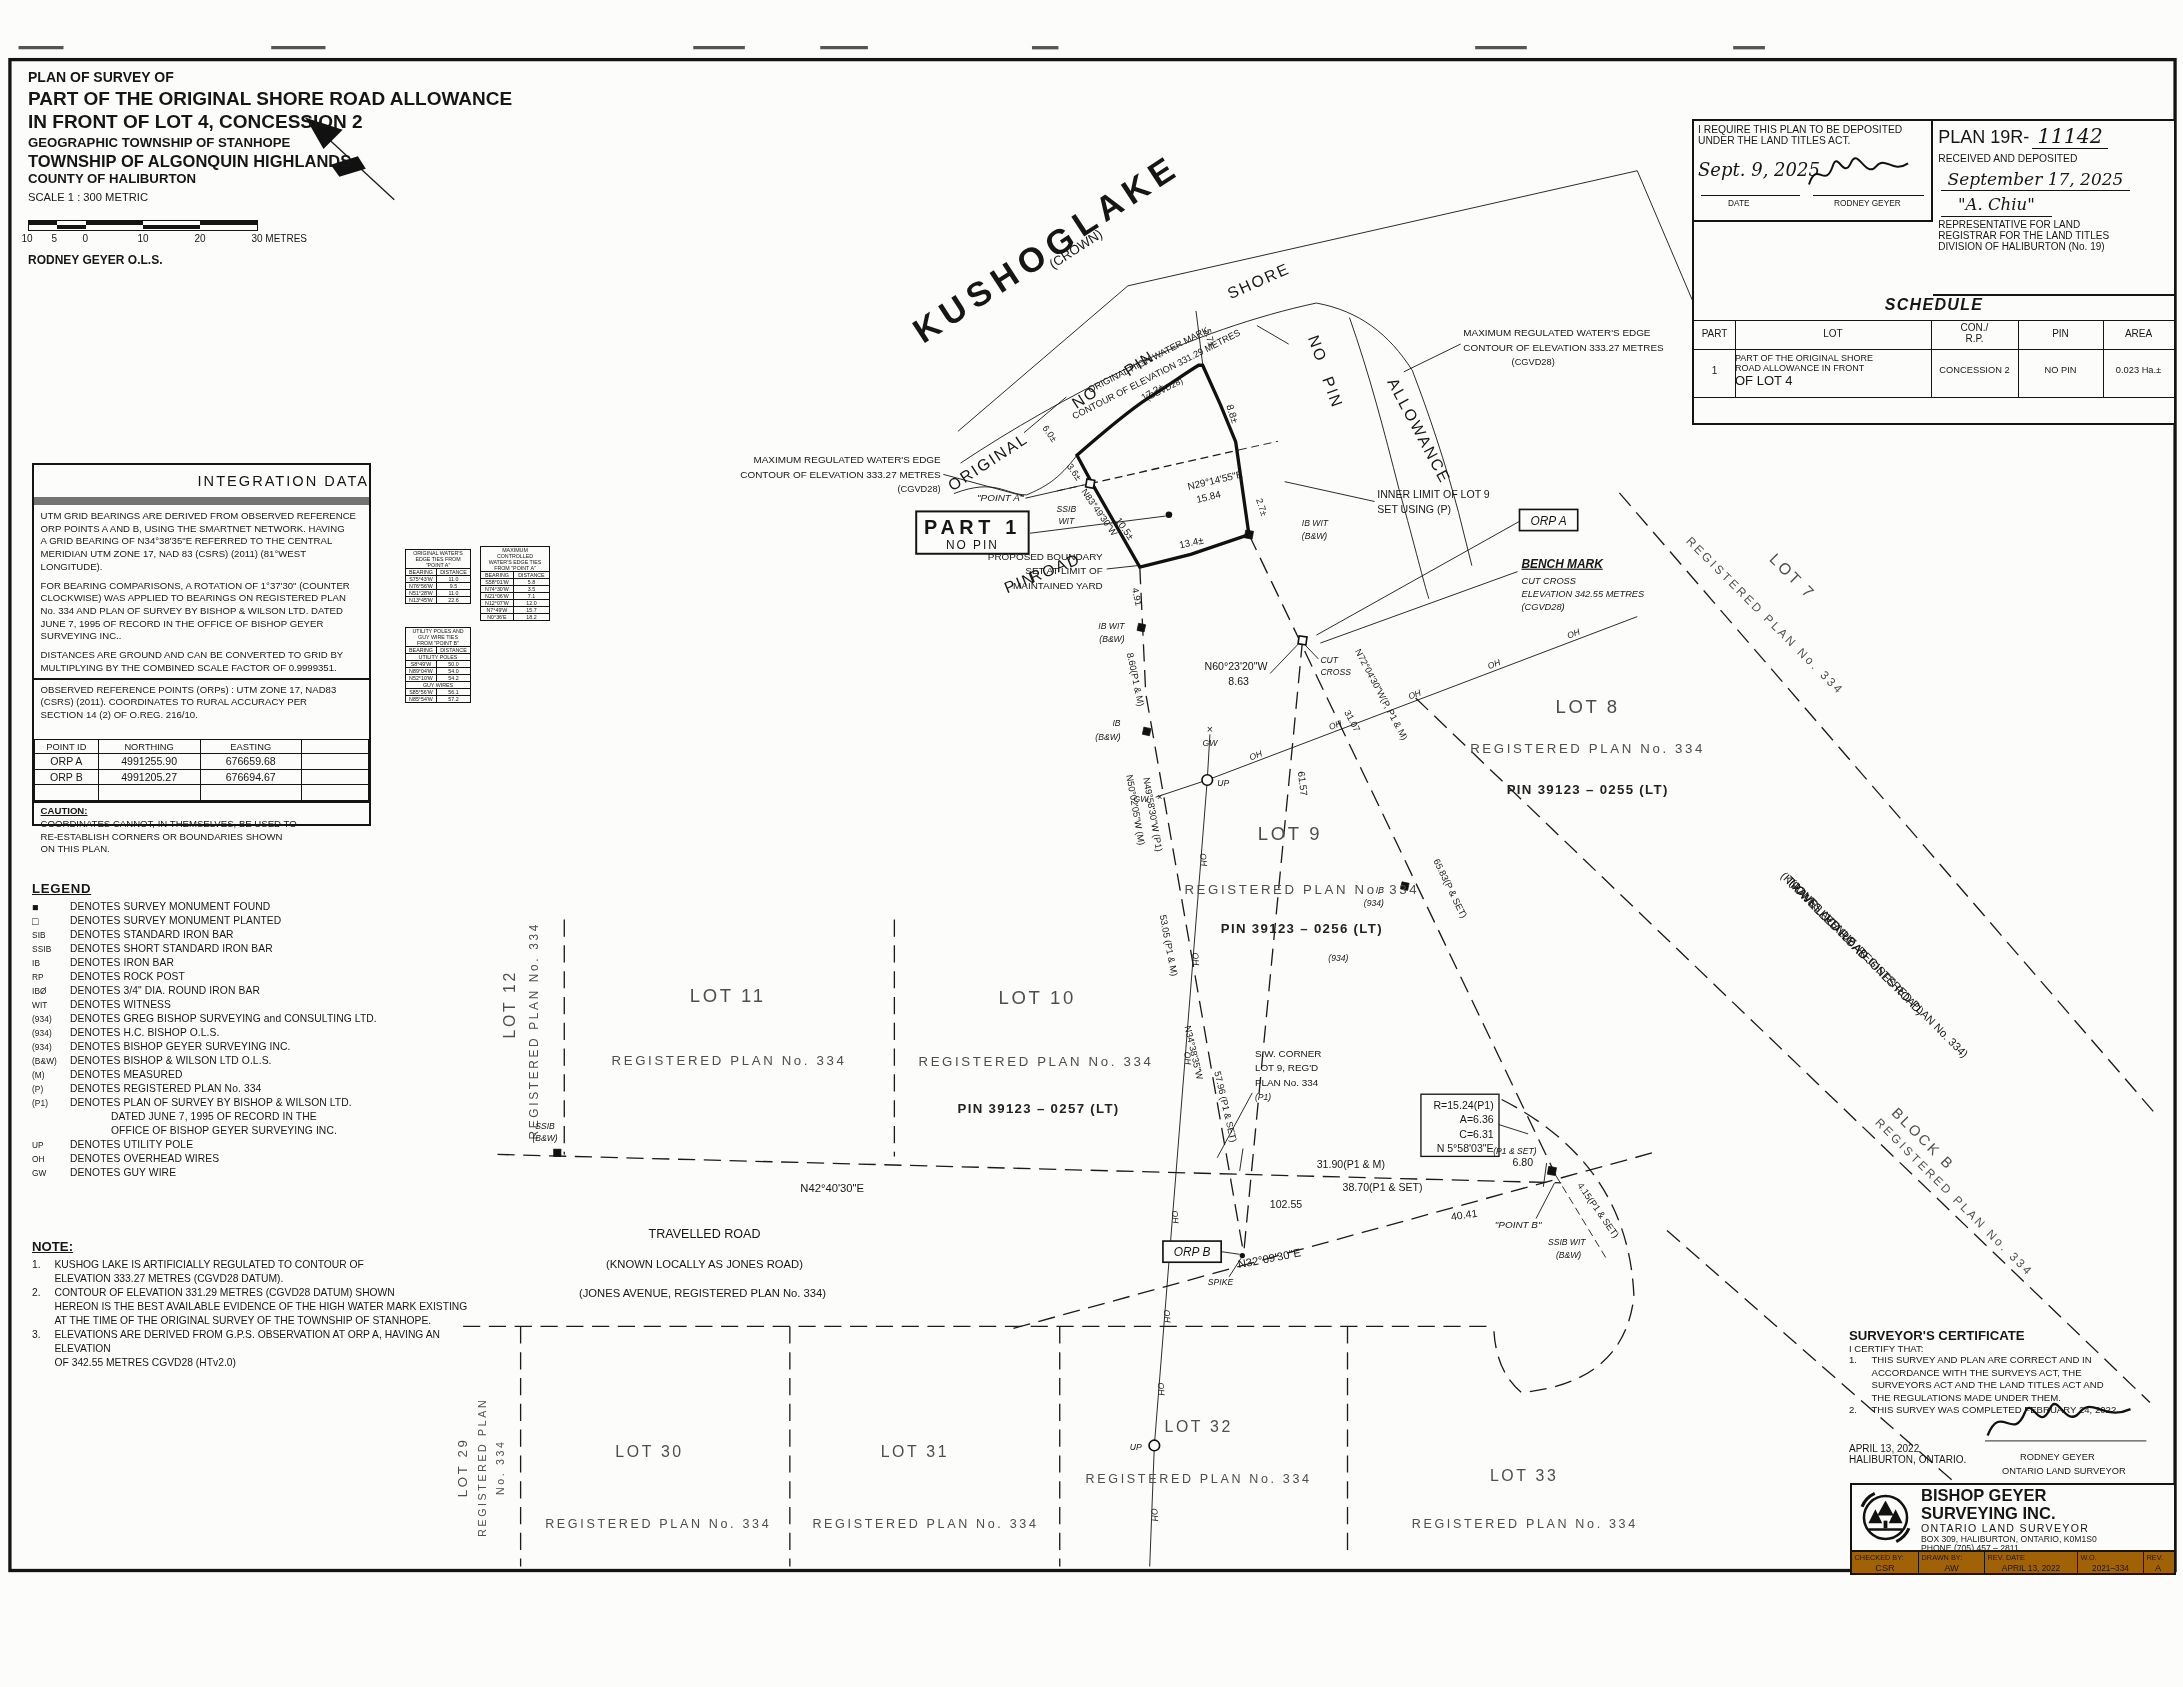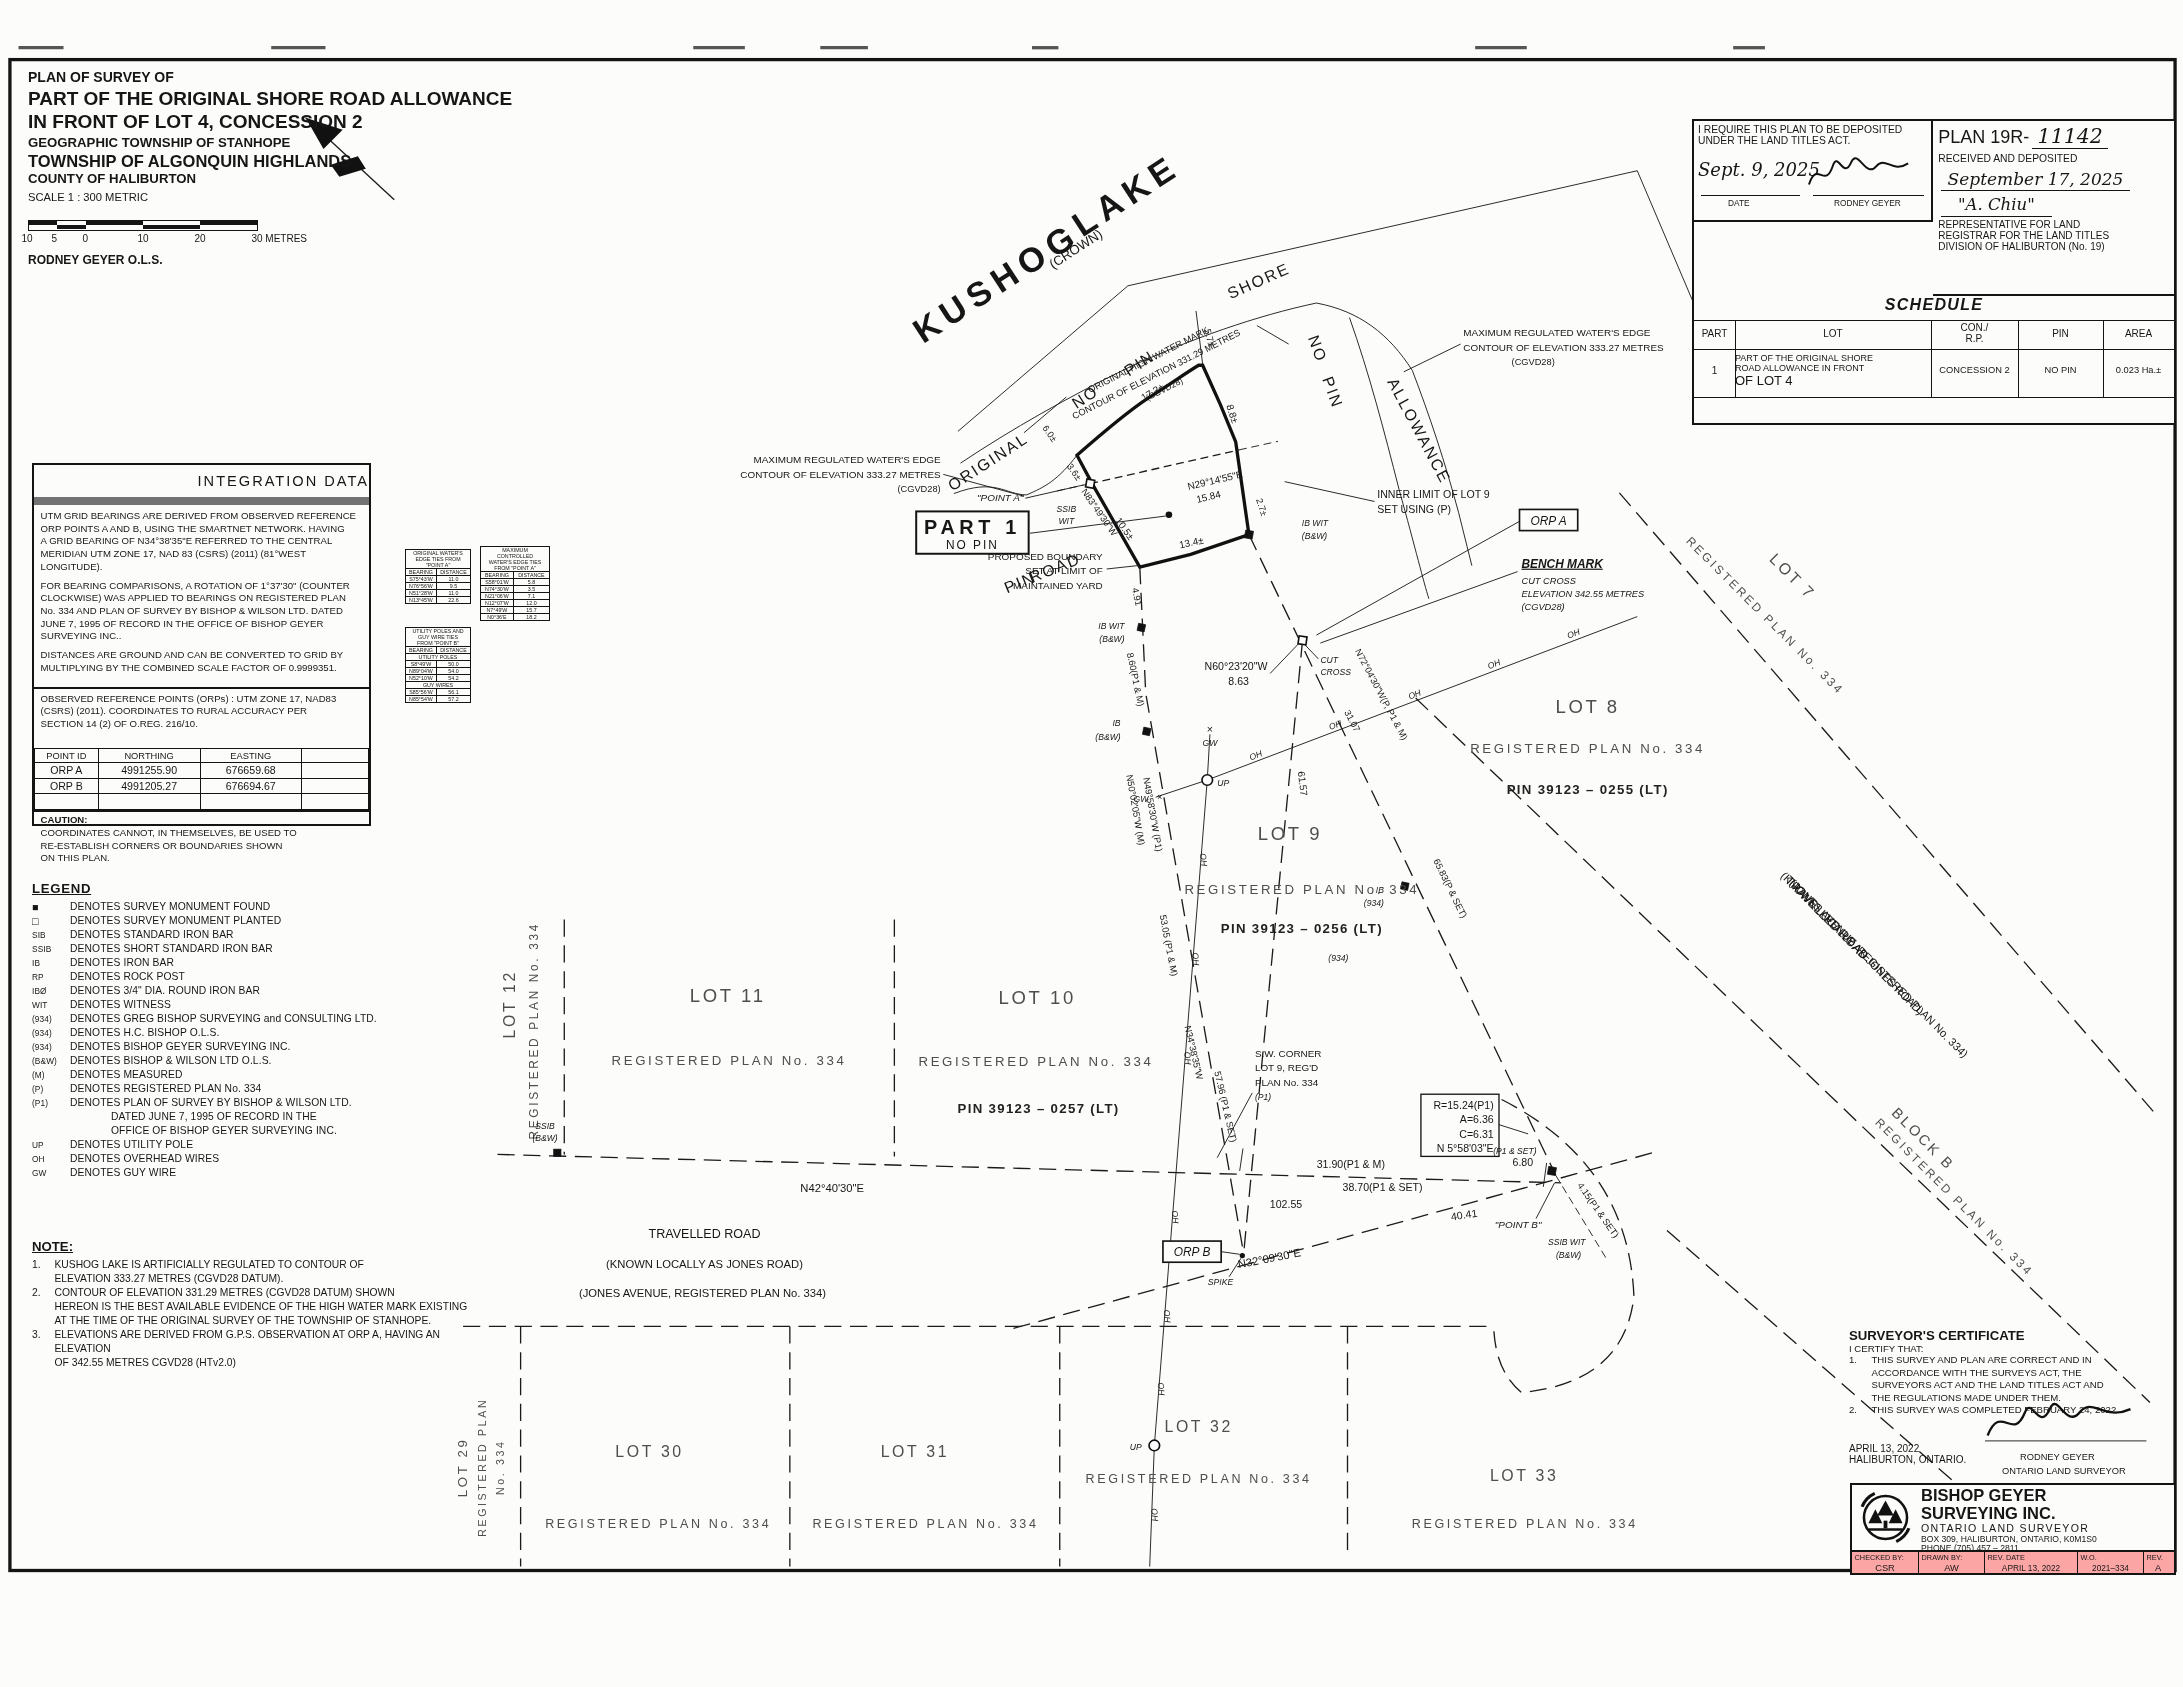--- a/index.html
+++ b/index.html
@@ -456,21 +456,21 @@
     <div style="height:6.6px"></div>
     <div>FOR BEARING COMPARISONS, A ROTATION OF 1°37'30" (COUNTER</div>
     <div>CLOCKWISE) WAS APPLIED TO BEARINGS ON REGISTERED PLAN</div>
     <div>No. 334 AND PLAN OF SURVEY BY BISHOP &amp; WILSON LTD. DATED</div>
     <div>JUNE 7, 1995 OF RECORD IN THE OFFICE OF BISHOP GEYER</div>
     <div>SURVEYING INC..</div>
     <div style="height:6.6px"></div>
     <div>DISTANCES ARE GROUND AND CAN BE CONVERTED TO GRID BY</div>
     <div>MULTIPLYING BY THE COMBINED SCALE FACTOR OF 0.9999351.</div>
   </div>
-  <div style="border-top:2px solid #141414;margin-top:12px;padding:4px 6.6px 0;font-size:9.6px;line-height:12.6px">
+  <div style="border-top:2px solid #141414;margin-top:3px;padding:4px 6.6px 0;font-size:9.6px;line-height:12.6px">
     <div>OBSERVED REFERENCE POINTS (ORPs) : UTM ZONE 17, NAD83</div>
     <div>(CSRS) (2011).  COORDINATES TO RURAL ACCURACY PER</div>
     <div>SECTION 14 (2) OF O.REG. 216/10.</div>
   </div>
   <table class="orp" style="margin-top:18px">
     <tbody>
           <tr>
       <th style="width:60px;font-size:9.3px">POINT ID</th>
       <th style="width:99px;font-size:9.3px">NORTHING</th>
       <th style="width:99px;font-size:9.3px">EASTING</th>
@@ -769,21 +769,21 @@
     <line x1="18" y1="64" x2="72" y2="64" stroke="#111" stroke-width="4"></line>
     <path d="M8,28 A40,40 0 0 1 28,7" fill="none" stroke="#111" stroke-width="5"></path>
     <path d="M82,62 A40,40 0 0 1 62,83" fill="none" stroke="#111" stroke-width="5"></path>
   </svg>
   <div class="abs" style="left:69px;top:1.3px;font-size:16.5px;font-weight:bold">BISHOP GEYER</div>
   <div class="abs" style="left:69px;top:18.5px;font-size:16.5px;font-weight:bold">SURVEYING INC.</div>
   <div class="abs" style="left:69px;top:37px;font-size:10.6px;letter-spacing:1.3px">ONTARIO LAND SURVEYOR</div>
   <div class="abs" style="left:69px;top:49px;font-size:8.6px">BOX 309, HALIBURTON, ONTARIO, K0M1S0</div>
   <div class="abs" style="left:69px;top:58px;font-size:8.6px">PHONE (705) 457 – 2811</div>
 </div>
-<div class="abs" style="left:1850px;top:1552px;width:326px;height:22.5px;border:2.6px solid #141414;border-top:none;box-sizing:border-box;background:#fca5a5">
+<div class="abs" style="left:1850px;top:1552px;width:326px;height:22.5px;border:2.6px solid #141414;border-top:none;box-sizing:border-box;background:#a16207">
   <div class="ftcell" style="left:0;width:66px;border-left:none">
     <div class="ftlab">CHECKED BY:</div>
     <div class="ftval">CSR</div>
   </div>
   <div class="ftcell" style="left:66px;width:66px">
     <div class="ftlab">DRAWN BY:</div>
     <div class="ftval">AW</div>
   </div>
   <div class="ftcell" style="left:132px;width:93px">
     <div class="ftlab">REV. DATE</div>

